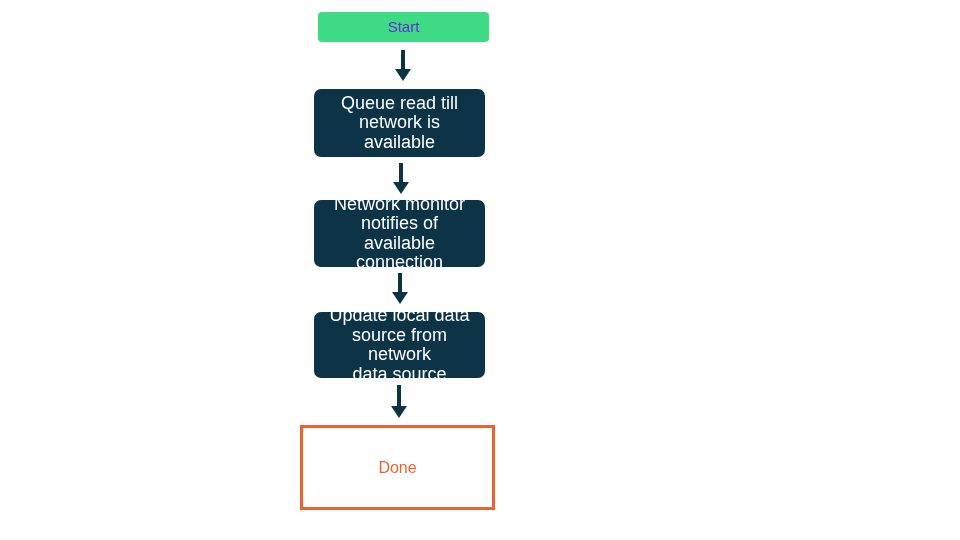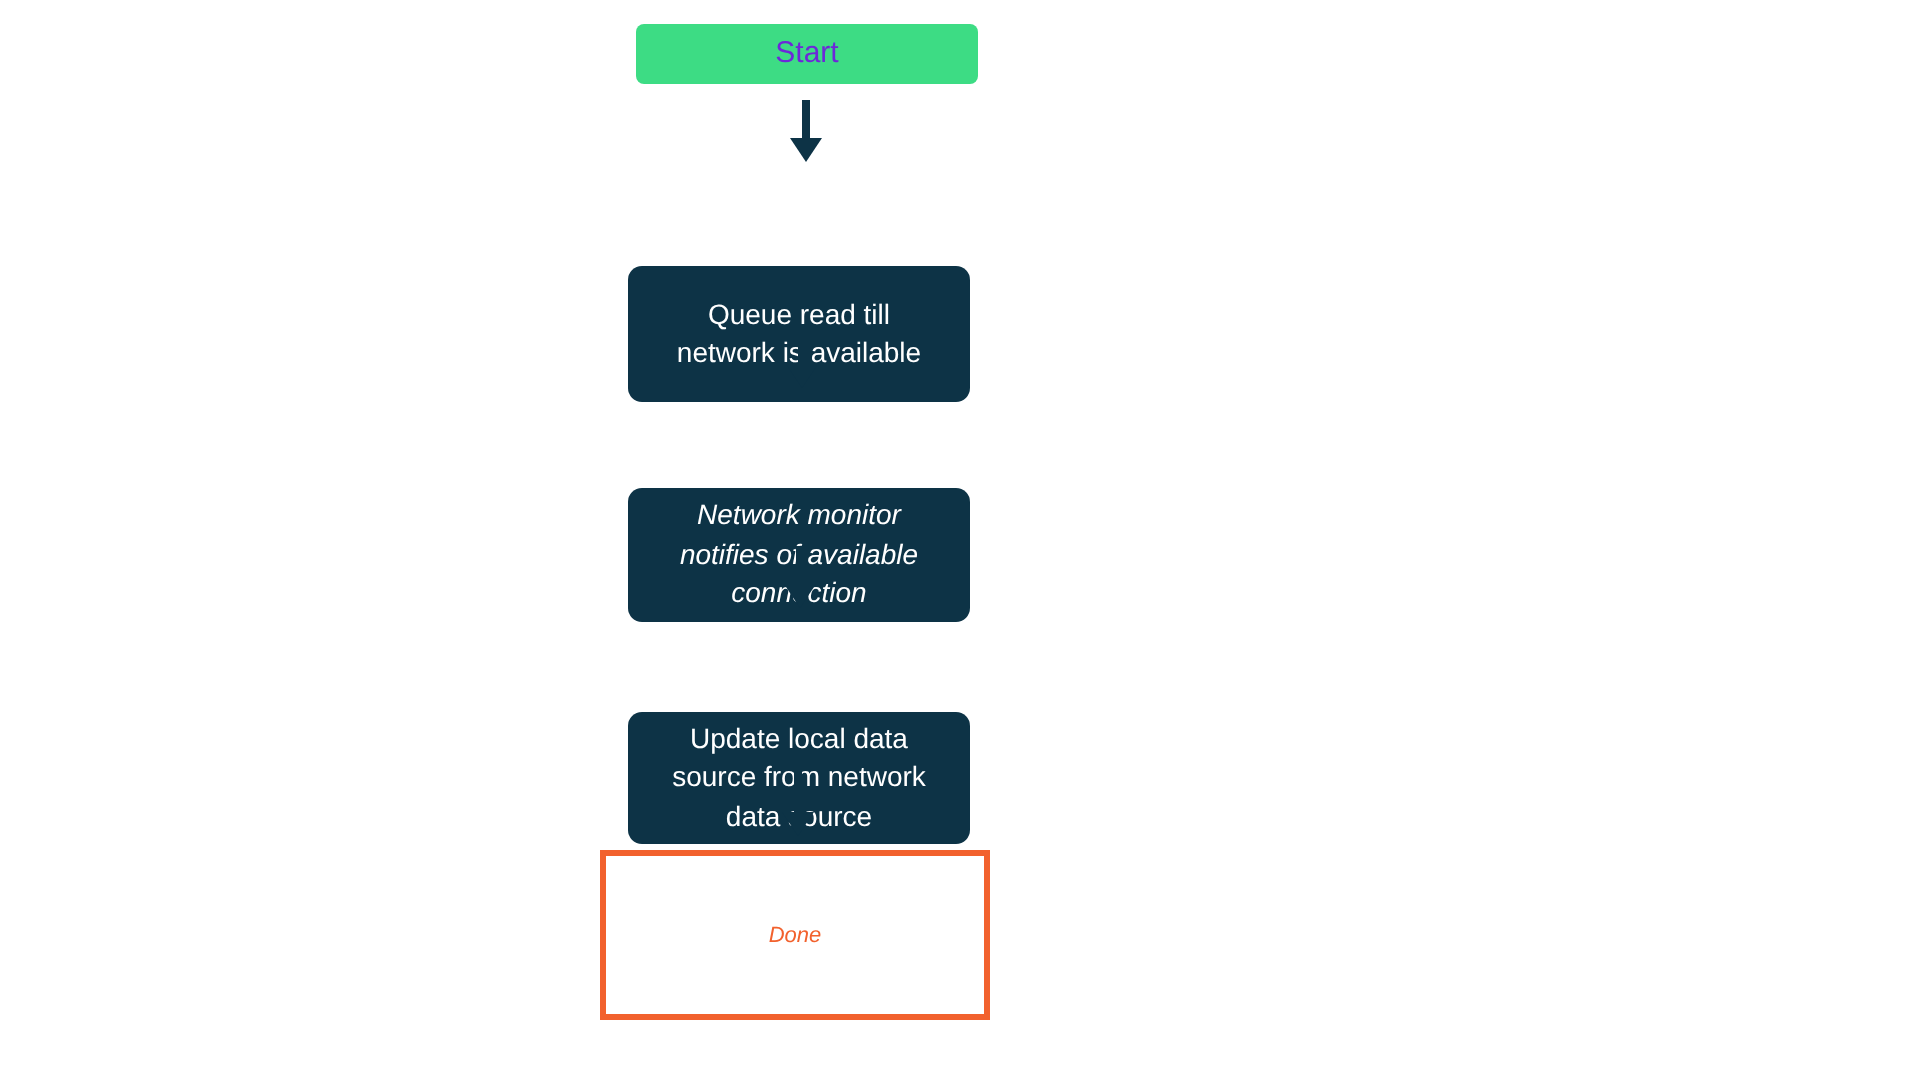--- a/index.html
+++ b/index.html
@@ -25,33 +25,31 @@
     box-sizing: border-box;
     font-weight: 500;
   }
   .node.start {
     border-radius: 4px;
     font-size: 15px;
     line-height: 18px;
   }
   .node.process {
     border-radius: 7px;
-    font-size: 14px;
+    font-size: 18px;
     line-height: 19.5px;
     padding: 6px 10px;
-    margin-top: 44px;
   }
   .node.terminal {
     border-radius: 0;
     background: #ffffff;
     border-style: solid;
     border-width: 3px;
-    font-size: 11px;
+    font-size: 16px;
     line-height: 18px;
-    font-style: italic;
   }
   .arrow {
     position: absolute;
     display: flex;
     flex-direction: column;
     align-items: center;
   }
   .arrow .stem {
     width: 4px;
   }
@@ -77,21 +75,21 @@
   </div>
 
   <div class="node process" style="left: 314px; top: 89px; width: 171px; height: 68px; background: rgb(13, 51, 70); color: rgb(255, 255, 255);">Queue read till
 network is available</div>
 
   <div class="arrow" style="left:393px; top:163px;">
     <div class="stem" style="height: 19px; background: rgb(13, 51, 70);"></div>
     <div class="head" style="border-top-color: rgb(13, 51, 70);"></div>
   </div>
 
-  <div class="node process" style="left: 314px; top: 200px; width: 171px; height: 67px; background: rgb(13, 51, 70); color: rgb(255, 255, 255); font-style: italic;">Network monitor
+  <div class="node process" style="left: 314px; top: 200px; width: 171px; height: 67px; background: rgb(13, 51, 70); color: rgb(255, 255, 255);">Network monitor
 notifies of available
 connection</div>
 
   <div class="arrow" style="left:392px; top:273px;">
     <div class="stem" style="height: 19px; background: rgb(13, 51, 70);"></div>
     <div class="head" style="border-top-color: rgb(13, 51, 70);"></div>
   </div>
 
   <div class="node process" style="left: 314px; top: 312px; width: 171px; height: 66px; background: rgb(13, 51, 70); color: rgb(255, 255, 255);">Update local data
 source from network

